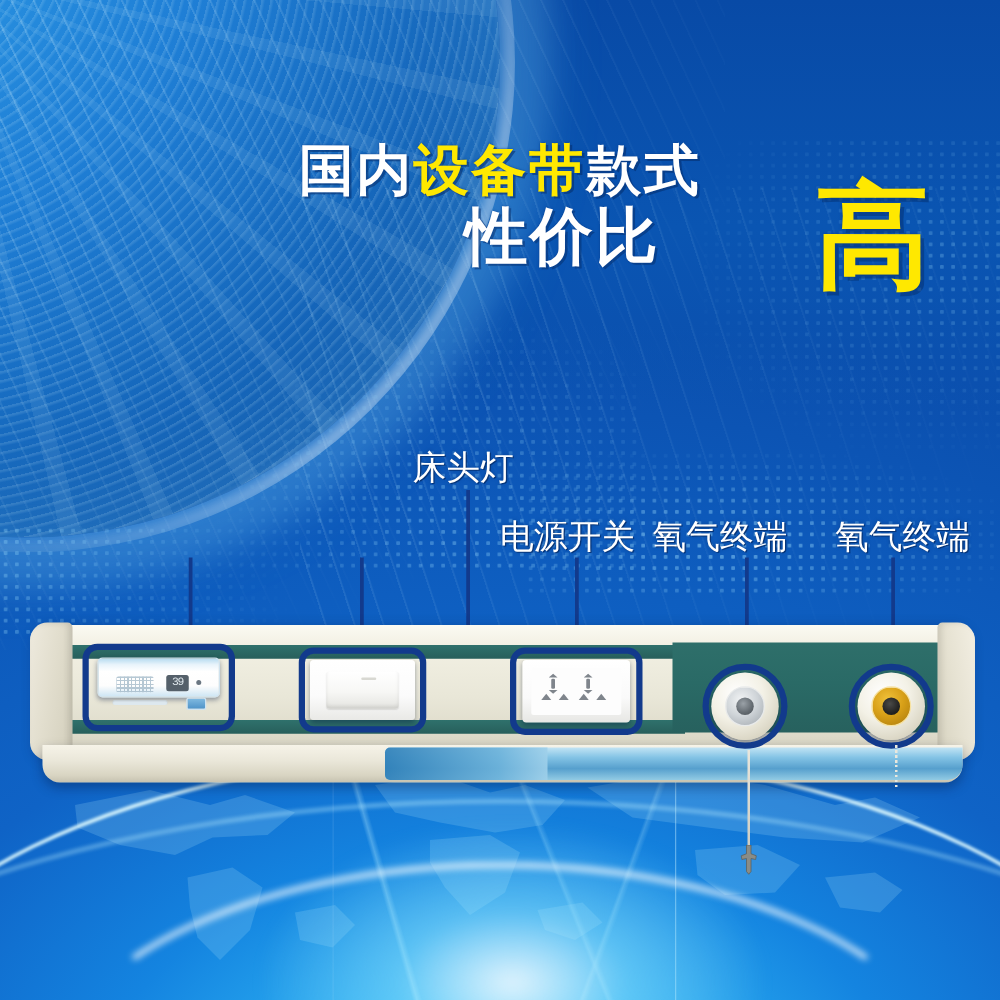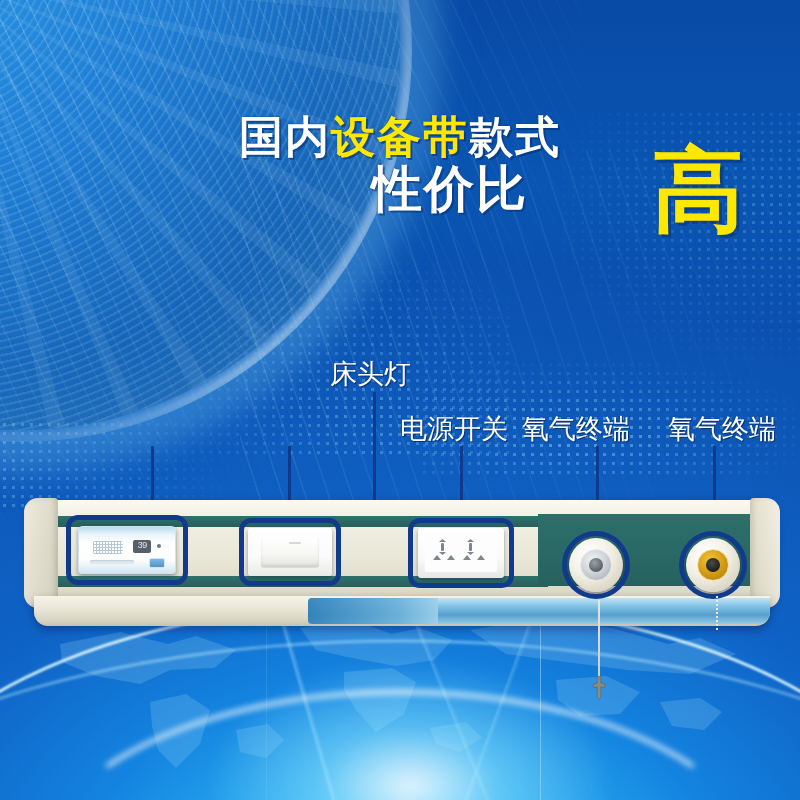--- a/index.html
+++ b/index.html
@@ -170,21 +170,21 @@
     opacity:.95;
   }
   .light-diffuser-2{
     position:absolute;left:280px;top:98px;width:130px;height:26px;
     background:linear-gradient(90deg,#2e7fb8 0%,#6cb2da 70%,#9fd0ea 100%);
     opacity:.9;border-radius:4px 0 0 4px;
   }
 
   
   .intercom{
-    position:absolute;left:78px;top:526px;width:98px;height:48px;border-radius:4px;
+    position:absolute;left:78px;top:526px;width:98px;height:32px;border-radius:4px;
     background:linear-gradient(180deg,#b8dcf0 0%,#e9f4fb 16%,#ffffff 34%,#fdfdfd 72%,#cfe6f4 100%);
     box-shadow:0 2px 4px rgba(0,20,60,.4);border:1px solid #cfe2ee;
   }
   .ic-speaker{
     position:absolute;left:14px;top:14px;width:30px;height:13px;
     background:repeating-linear-gradient(90deg,#9fb6c6 0 1px,rgba(0,0,0,0) 1px 3px),
                repeating-linear-gradient(0deg,#9fb6c6 0 1px,rgba(0,0,0,0) 1px 3px);
     opacity:.75;border-radius:2px;
   }
   .ic-display{

